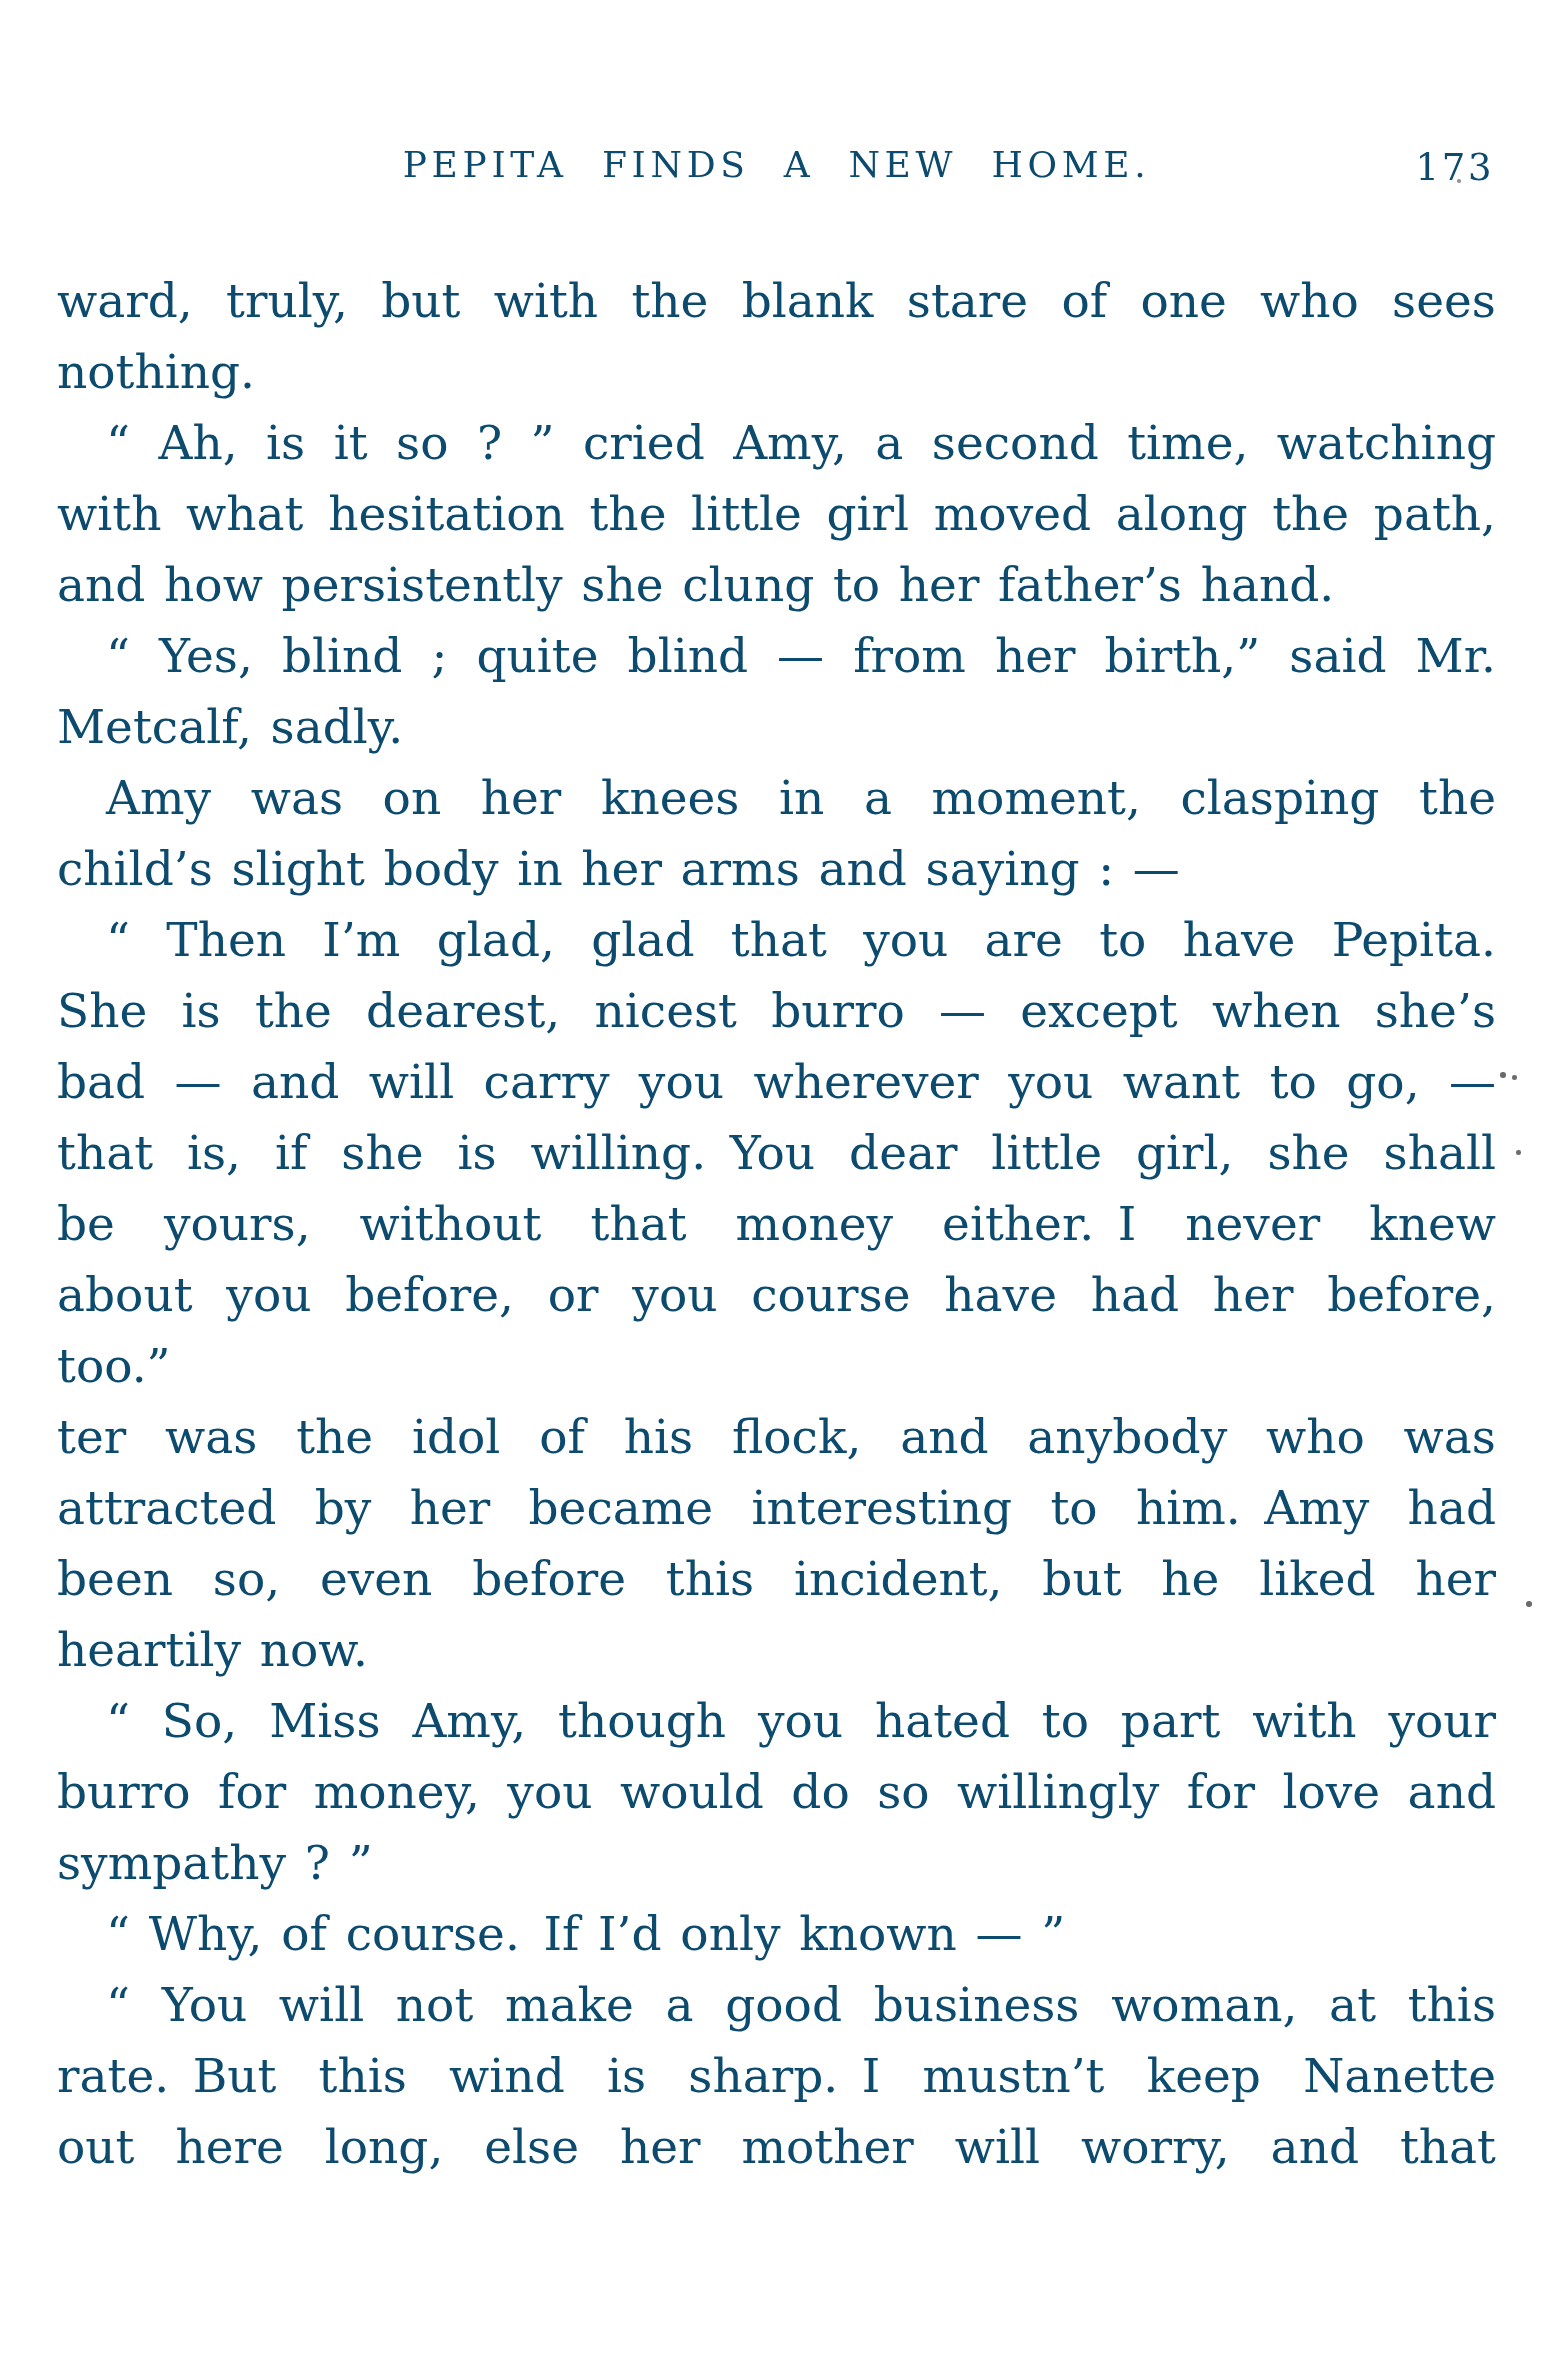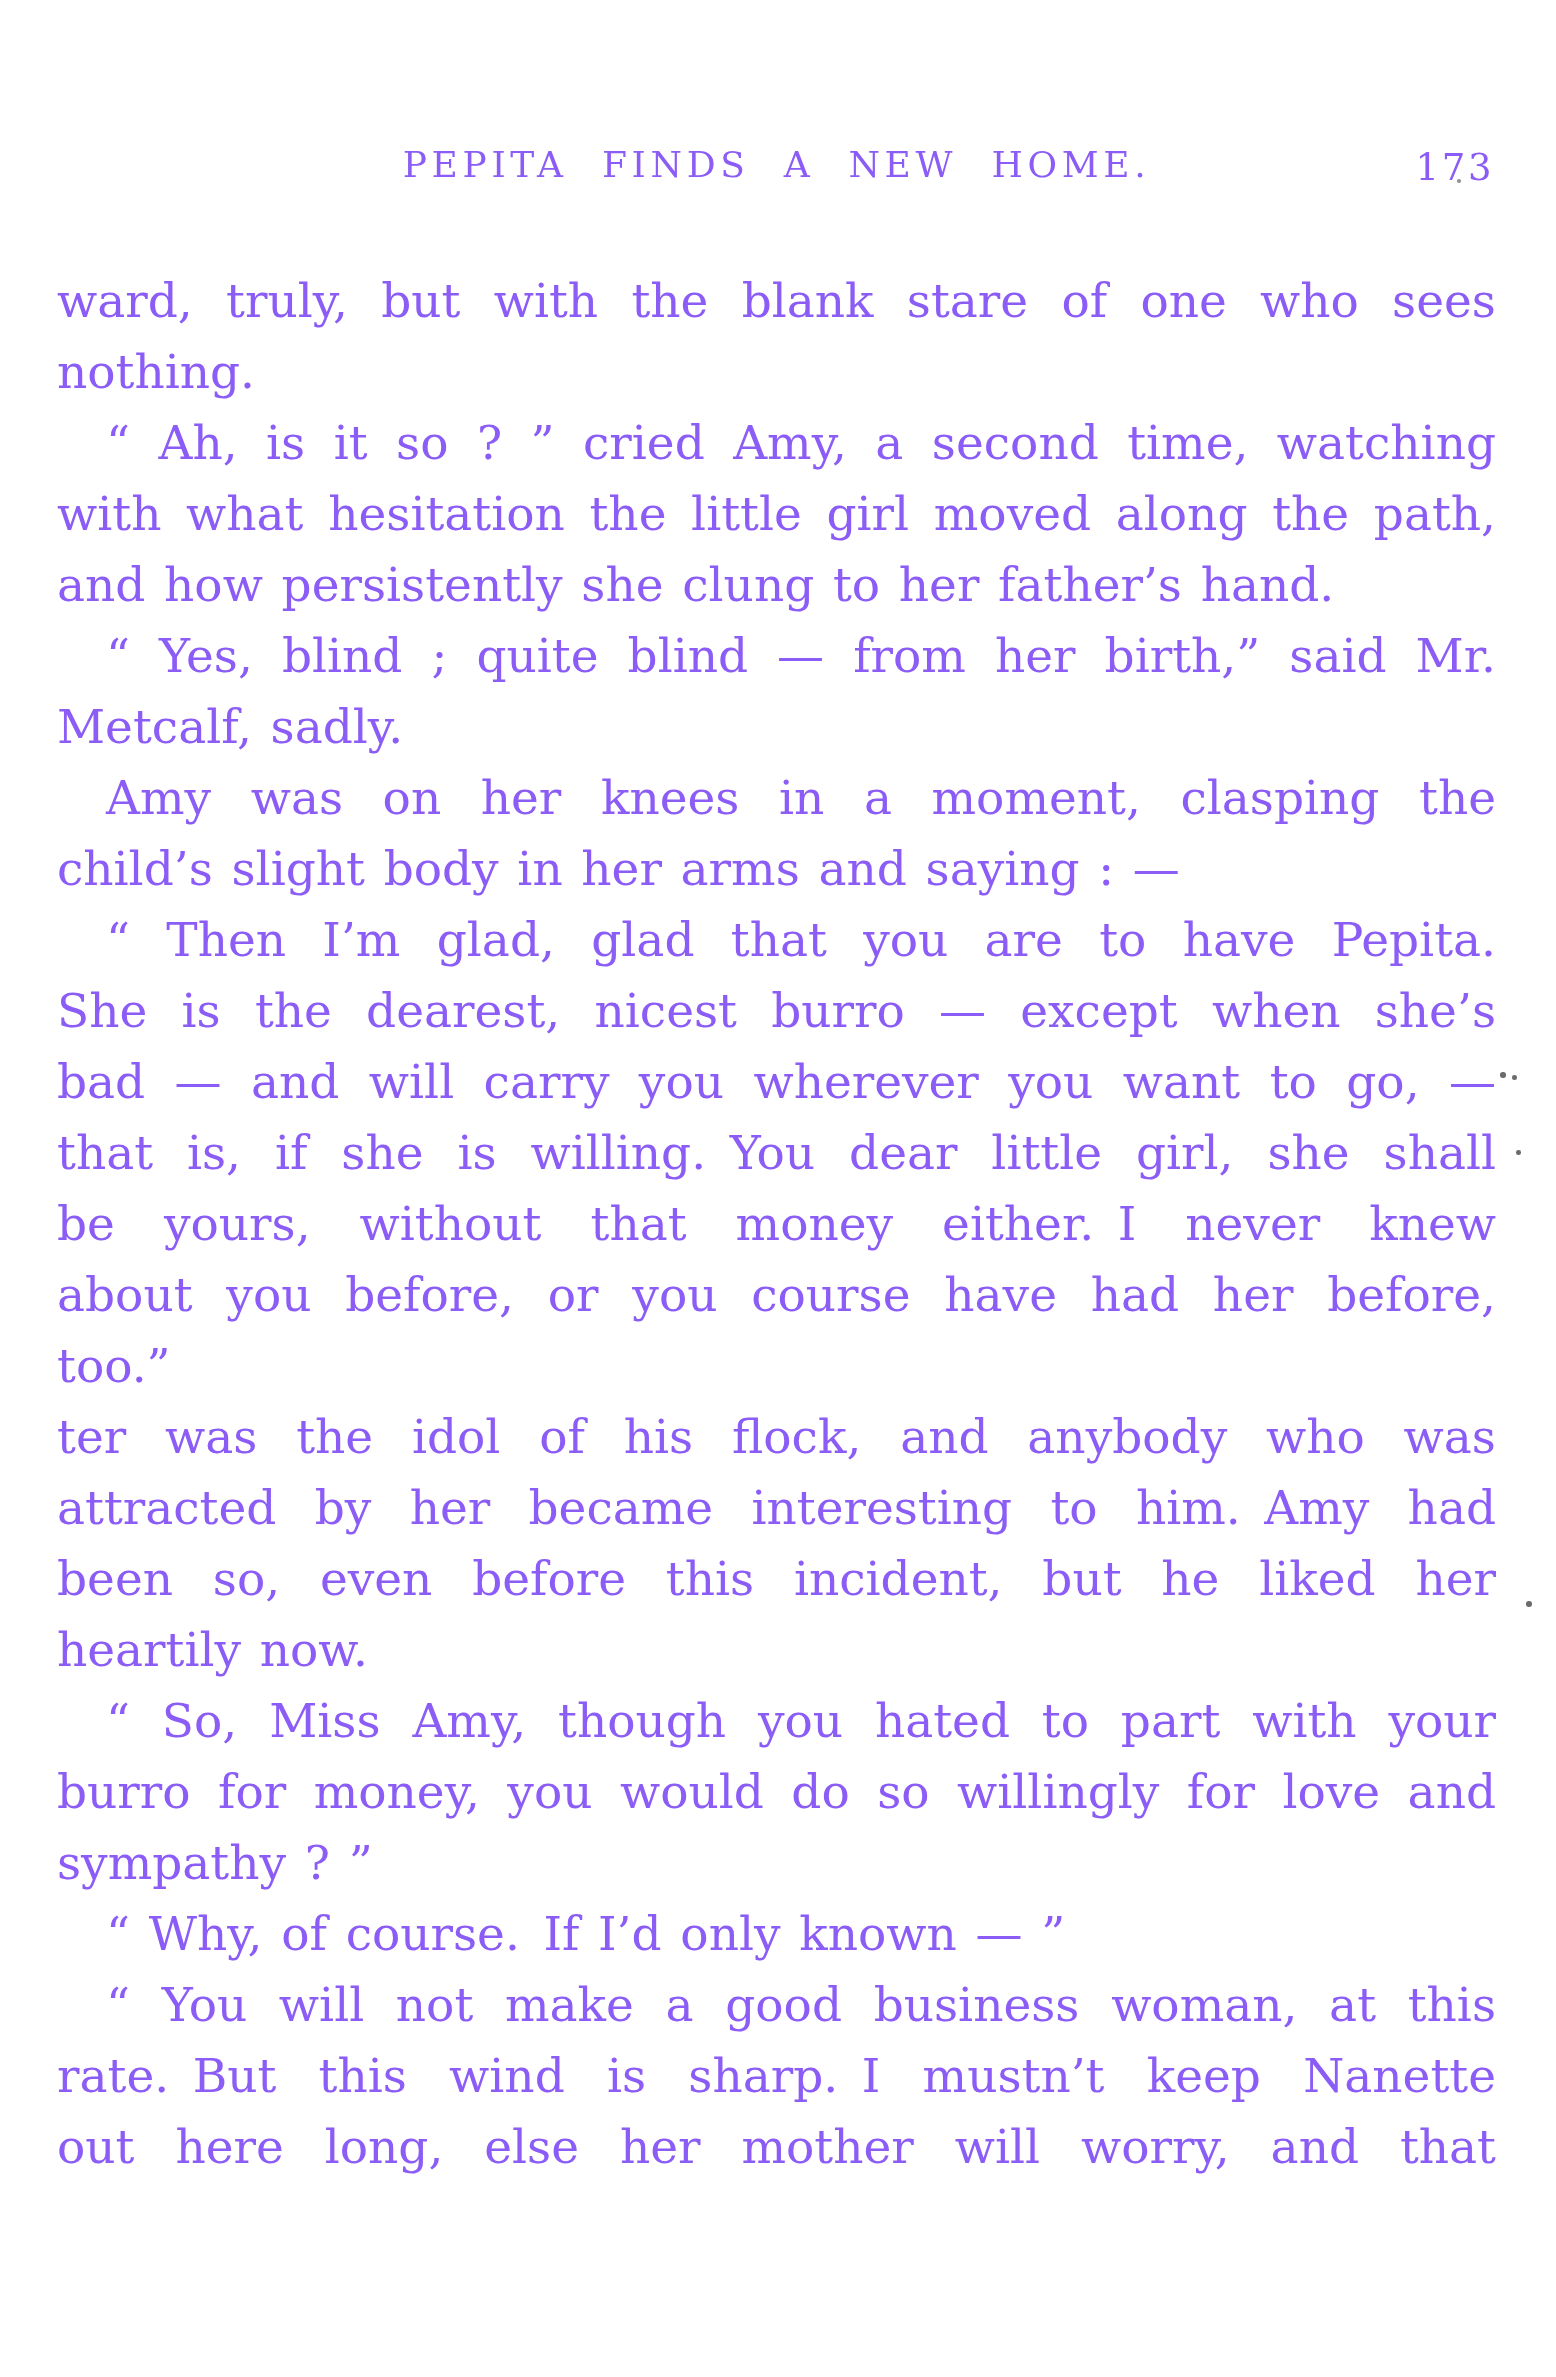--- a/index.html
+++ b/index.html
@@ -1,21 +1,21 @@
 <!DOCTYPE html>
 <html style="font-size:14.6px"><head>
 <meta charset="utf-8">
 <style>
   html, body { margin: 0; padding: 0; background: #ffffff; }
   .page {
     position: relative;
     width: 1556px;
     height: 2377px;
     background: #ffffff;
-    color: #8b5cf6;
+    color: #0c4a6e;
     font-family: "DejaVu Serif", serif;
     box-sizing: border-box;
     padding: 144px 60px 0 57px;
     overflow: hidden;
   }
   .running-header {
     position: relative;
     height: 44px;
   }
   .running-title {

